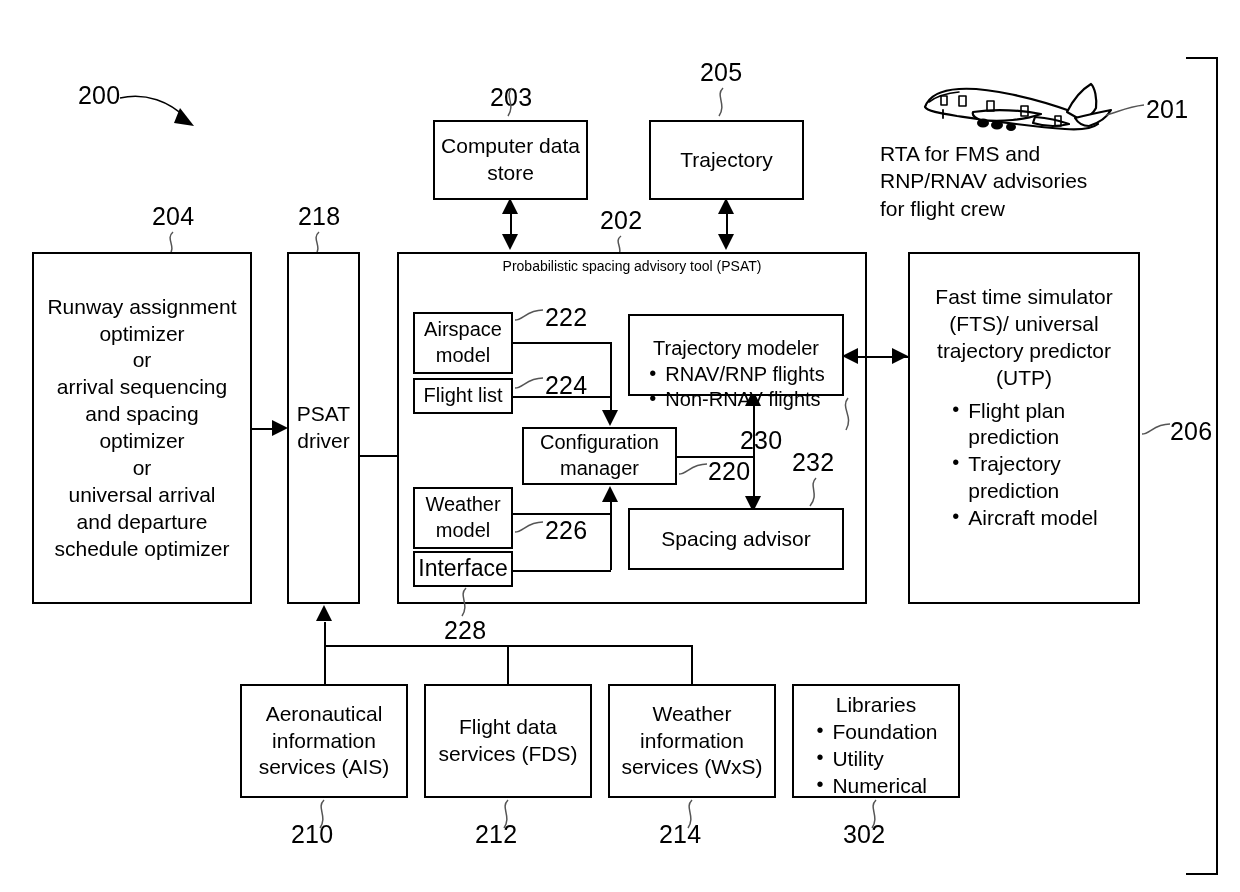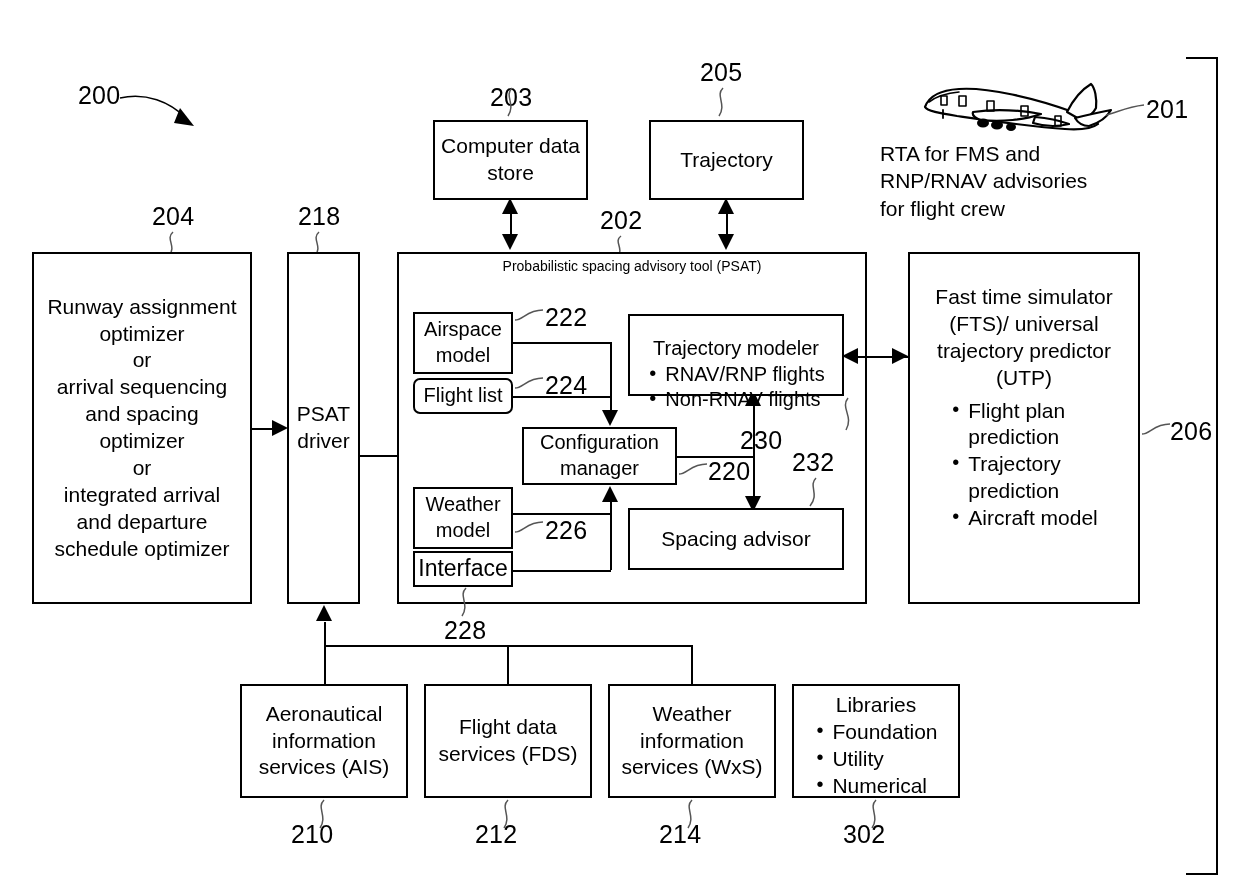--- a/index.html
+++ b/index.html
@@ -150,21 +150,21 @@
   </svg>
   <div class="box" style="left:32px;top:252px;width:220px;height:352px;font-size:21px;">
     <div class="lines">
       <div>Runway assignment</div>
       <div>optimizer</div>
       <div>or</div>
       <div>arrival sequencing</div>
       <div>and spacing</div>
       <div>optimizer</div>
       <div>or</div>
-      <div>integrated arrival</div>
+      <div>universal arrival</div>
       <div>and departure</div>
       <div>schedule optimizer</div>
     </div>
   </div>
 
   <div class="hline" style="left:252px;top:428px;width:24px;"></div>
   <div class="ar right" style="left:272px;top:420px;"></div>
 
   <div class="ref" style="left:298px;top:204px;">218</div>
   <svg class="lead" style="left:303px;top:230px;width:32px;height:32px;">
@@ -195,21 +195,21 @@
     <div class="lines">
       <div>Airspace</div>
       <div>model</div>
     </div>
   </div>
   <svg class="lead" style="left:513px;top:306px;width:34px;height:20px;">
     <path d="M2,14 C10,14 14,4 30,4" fill="none" stroke="#555" stroke-width="1.5"></path>
   </svg>
   <div class="ref" style="left:545px;top:305px;">222</div>
 
-  <div class="box thin" style="left:413px;top:378px;width:100px;height:36px;font-size:20px;border-radius:7px;">
+  <div class="box thin" style="left:413px;top:378px;width:100px;height:36px;font-size:20px;">
     <div class="lines">
       <div>Flight list</div>
     </div>
   </div>
   <svg class="lead" style="left:513px;top:374px;width:34px;height:20px;">
     <path d="M2,14 C10,14 14,4 30,4" fill="none" stroke="#555" stroke-width="1.5"></path>
   </svg>
   <div class="ref" style="left:545px;top:373px;">224</div>
 
   <div class="hline t2" style="left:511px;top:342px;width:100px;"></div>

